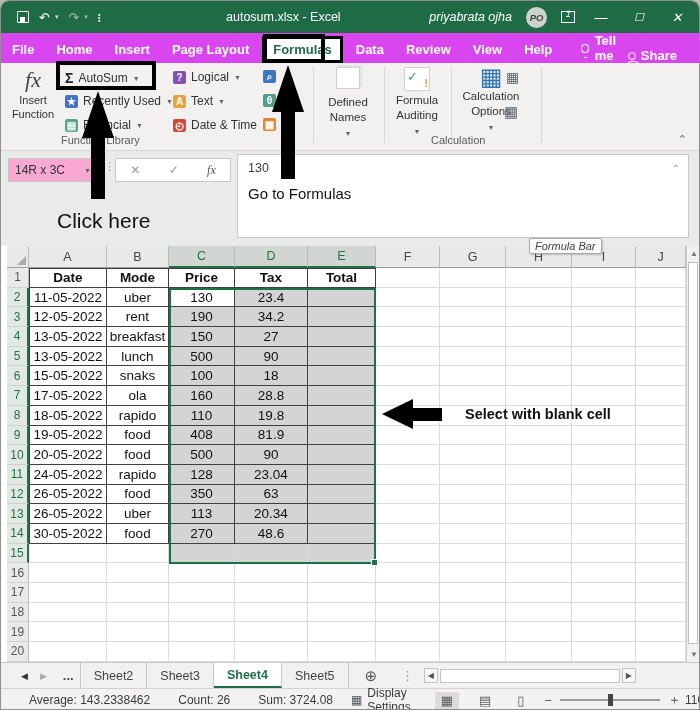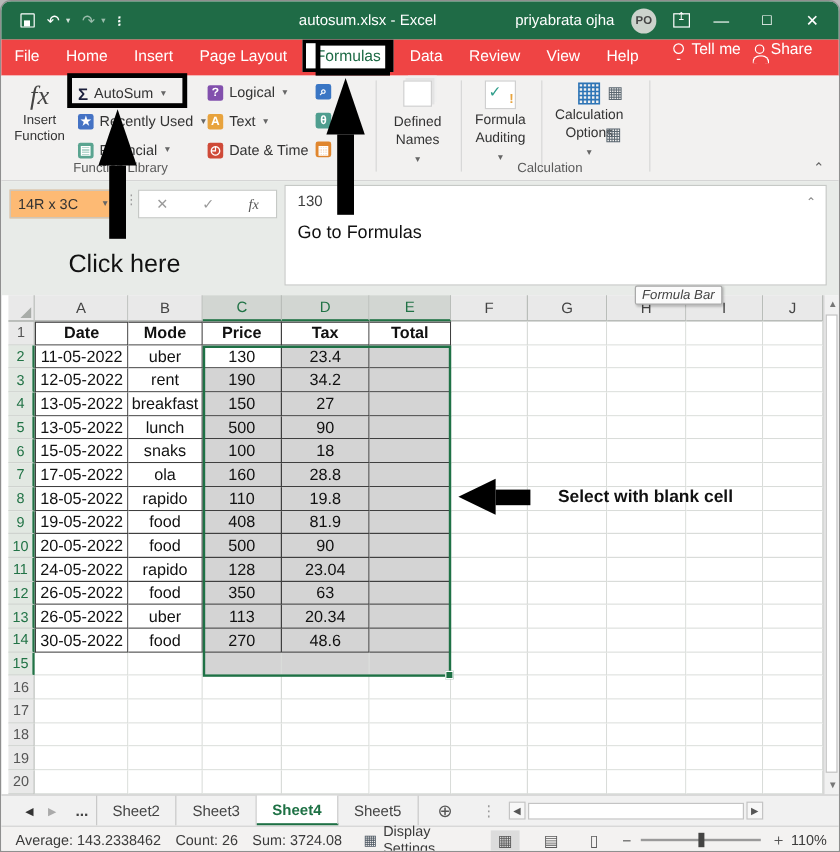--- a/index.html
+++ b/index.html
@@ -10,32 +10,32 @@
 
   
   #titlebar { position:absolute; left:0; top:0; width:100%; height:32px; background:#1f6b46;
     display:flex; align-items:center; color:#fff; font-size:12.5px; }
   .qat { display:flex; align-items:center; gap:10px; padding-left:16px; width:170px; }
   .qat .ic { font-size:13px; line-height:1; cursor:default; }
   .qat .dim { opacity:.55; }
   .floppy { width:12px; height:12px; border:1.6px solid #fff; border-radius:1px; position:relative; }
   .floppy::after { content:""; position:absolute; left:2px; bottom:0; width:5px; height:5px; background:#fff; }
   .caret-sm { font-size:7px; opacity:.8; margin-left:-5px; }
-  #title-text { flex:0 0 auto; margin-left:78px; }
-  #tb-right { margin-left:auto; display:flex; align-items:center; gap:14px; padding-right:10px; }
+  #title-text { flex:0 0 auto; margin-left:55px; }
+  #tb-right { margin-left:auto; display:flex; align-items:center; gap:14px; padding-right:10px;font-style:italic; }
   #avatar { width:21px; height:21px; border-radius:50%; background:#ccd3cc; color:#444;
     font-size:9.5px; font-weight:bold; display:flex; align-items:center; justify-content:center; }
   .ribopt { width:14px; height:12px; border:1.4px solid #fff; position:relative; }
   .ribopt::after { content:"↥"; position:absolute; left:2px; top:-3px; font-size:9px; }
   .winbtn { font-size:13px; width:24px; text-align:center; }
   .maxbtn { font-size:11px; }
 
   
-  #menurow { position:absolute; left:0; top:32px; width:100%; height:30px; background:#ef4444;
-    display:flex; align-items:flex-start; color:#fff; font-size:13px; }
+  #menurow { position:absolute; left:0; top:32px; width:100%; height:30px; background:#d946ef;
+    display:flex; align-items:flex-end; color:#fff; font-size:13px;font-weight:bold; }
   .mtab { padding:5px 11px; white-space:nowrap; }
   .mtab.active { background:#fff; color:#1e6b46; border:3px solid #000; padding:3px 8px; margin:0 2px; }
   #tellme { display:flex; align-items:center; gap:6px; margin-left:18px; }
   .bulb { width:9px; height:9px; border:1.4px solid #fff; border-radius:50%; position:relative; }
   .bulb::after { content:""; position:absolute; left:2px; top:9px; width:3px; height:3px; border-bottom:1.4px solid #fff; }
   #share { display:flex; align-items:center; gap:5px; margin-left:auto; margin-right:22px; }
   .person { width:8px; height:8px; border:1.4px solid #fff; border-radius:50%; position:relative; }
   .person::after { content:""; position:absolute; left:-3px; top:8px; width:12px; height:6px;
     border:1.4px solid #fff; border-bottom:none; border-radius:6px 6px 0 0; }
 
@@ -55,21 +55,21 @@
   .auditic { width:26px; height:24px; margin:0 auto 2px; background:#fff; border:1px solid #d0d0d0;
     position:relative; font-size:13px; }
   .auditic .ck { color:#2e9d8a; position:absolute; left:2px; top:1px; }
   .auditic .wn { color:#e8a33d; position:absolute; right:1px; bottom:0; font-size:11px; font-weight:bold; }
   .calcic { font-size:24px; color:#2e75b6; line-height:1; }
   .minicalc { position:absolute; color:#5b6770; }
   #rib-collapse { position:absolute; right:12px; bottom:4px; color:#666; font-size:11px; }
 
   
   #fpane { position:absolute; left:0; top:150px; width:100%; height:95px; background:#e8ebe8; }
-  #namebox { position:absolute; left:7px; top:7px; width:90px; height:24px; background:#fdba74;
+  #namebox { position:absolute; left:7px; top:7px; width:90px; height:24px; background:#f9a8d4;
     border:1px solid #c6c9c6; font-size:12px; color:#333; display:flex; align-items:center; padding:0 6px; }
   #namebox .caret { margin-left:auto; }
   #fdots { position:absolute; left:103px; top:9px; color:#9a9a9a; font-size:11px; letter-spacing:0; }
   #xfxbox { position:absolute; left:114px; top:7px; width:116px; height:24px; background:#fff;
     border:1px solid #c6c9c6; display:flex; align-items:center; justify-content:space-around;
     color:#9a9a9a; font-size:12px; }
   #xfxbox .fx { font-family:"Liberation Serif", serif; font-style:italic; color:#555; }
   #fbox { position:absolute; left:236px; top:3px; width:452px; height:84px; background:#fff;
     border:1px solid #c6c9c6; font-size:12.5px; color:#3c3c3c; padding:6px 10px; }
   #fbox .collapse { position:absolute; right:8px; top:8px; color:#888; font-size:10px; }
@@ -134,21 +134,21 @@
     border-right:1px solid #c9c9c9; }
   #addsheet { display:flex; align-items:center; padding:0 16px; font-size:15px; color:#555; }
   #sdots2 { display:flex; align-items:center; color:#9a9a9a; padding:0 8px; }
   #hscroll { display:flex; align-items:center; gap:2px; margin-left:2px; }
   #hscroll .btn { font-size:8px; color:#555; padding:2px 3px; border:1px solid #c4c4c4; background:#f7f7f7; }
   #hscroll .track { width:180px; height:14px; background:#fff; border:1px solid #c4c4c4; }
 
   
   #statusbar { position:absolute; left:0; top:687px; width:100%; height:23px; background:#f3f2f1;
     border-top:1px solid #d2d2d2; display:flex; align-items:center; font-size:12px; color:#3b3b3b; }
-  #statusbar .item { margin-left:12px; white-space:nowrap; }
+  #statusbar .item { margin-left:28px; white-space:nowrap; }
   #disp { display:flex; align-items:center; gap:5px; margin-left:18px; }
   .dispic { font-size:12px; color:#4a5560; }
   #views { display:flex; align-items:center; gap:14px; margin-left:24px; }
   #views .vic { font-size:13px; color:#5a5a5a; padding:1px 6px; }
   #views .vic.on { background:#dcdcdc; }
   #zoomctl { display:flex; align-items:center; gap:8px; margin-left:14px; }
   #zoomctl .line { position:relative; width:100px; height:2px; background:#9a9a9a; }
   #zoomctl .thumb { position:absolute; left:48px; top:-5px; width:5px; height:12px; background:#444; }
   #zoomctl .pm { font-size:13px; color:#555; }
   #zoom-pct { margin-left:4px; margin-right:10px; }

